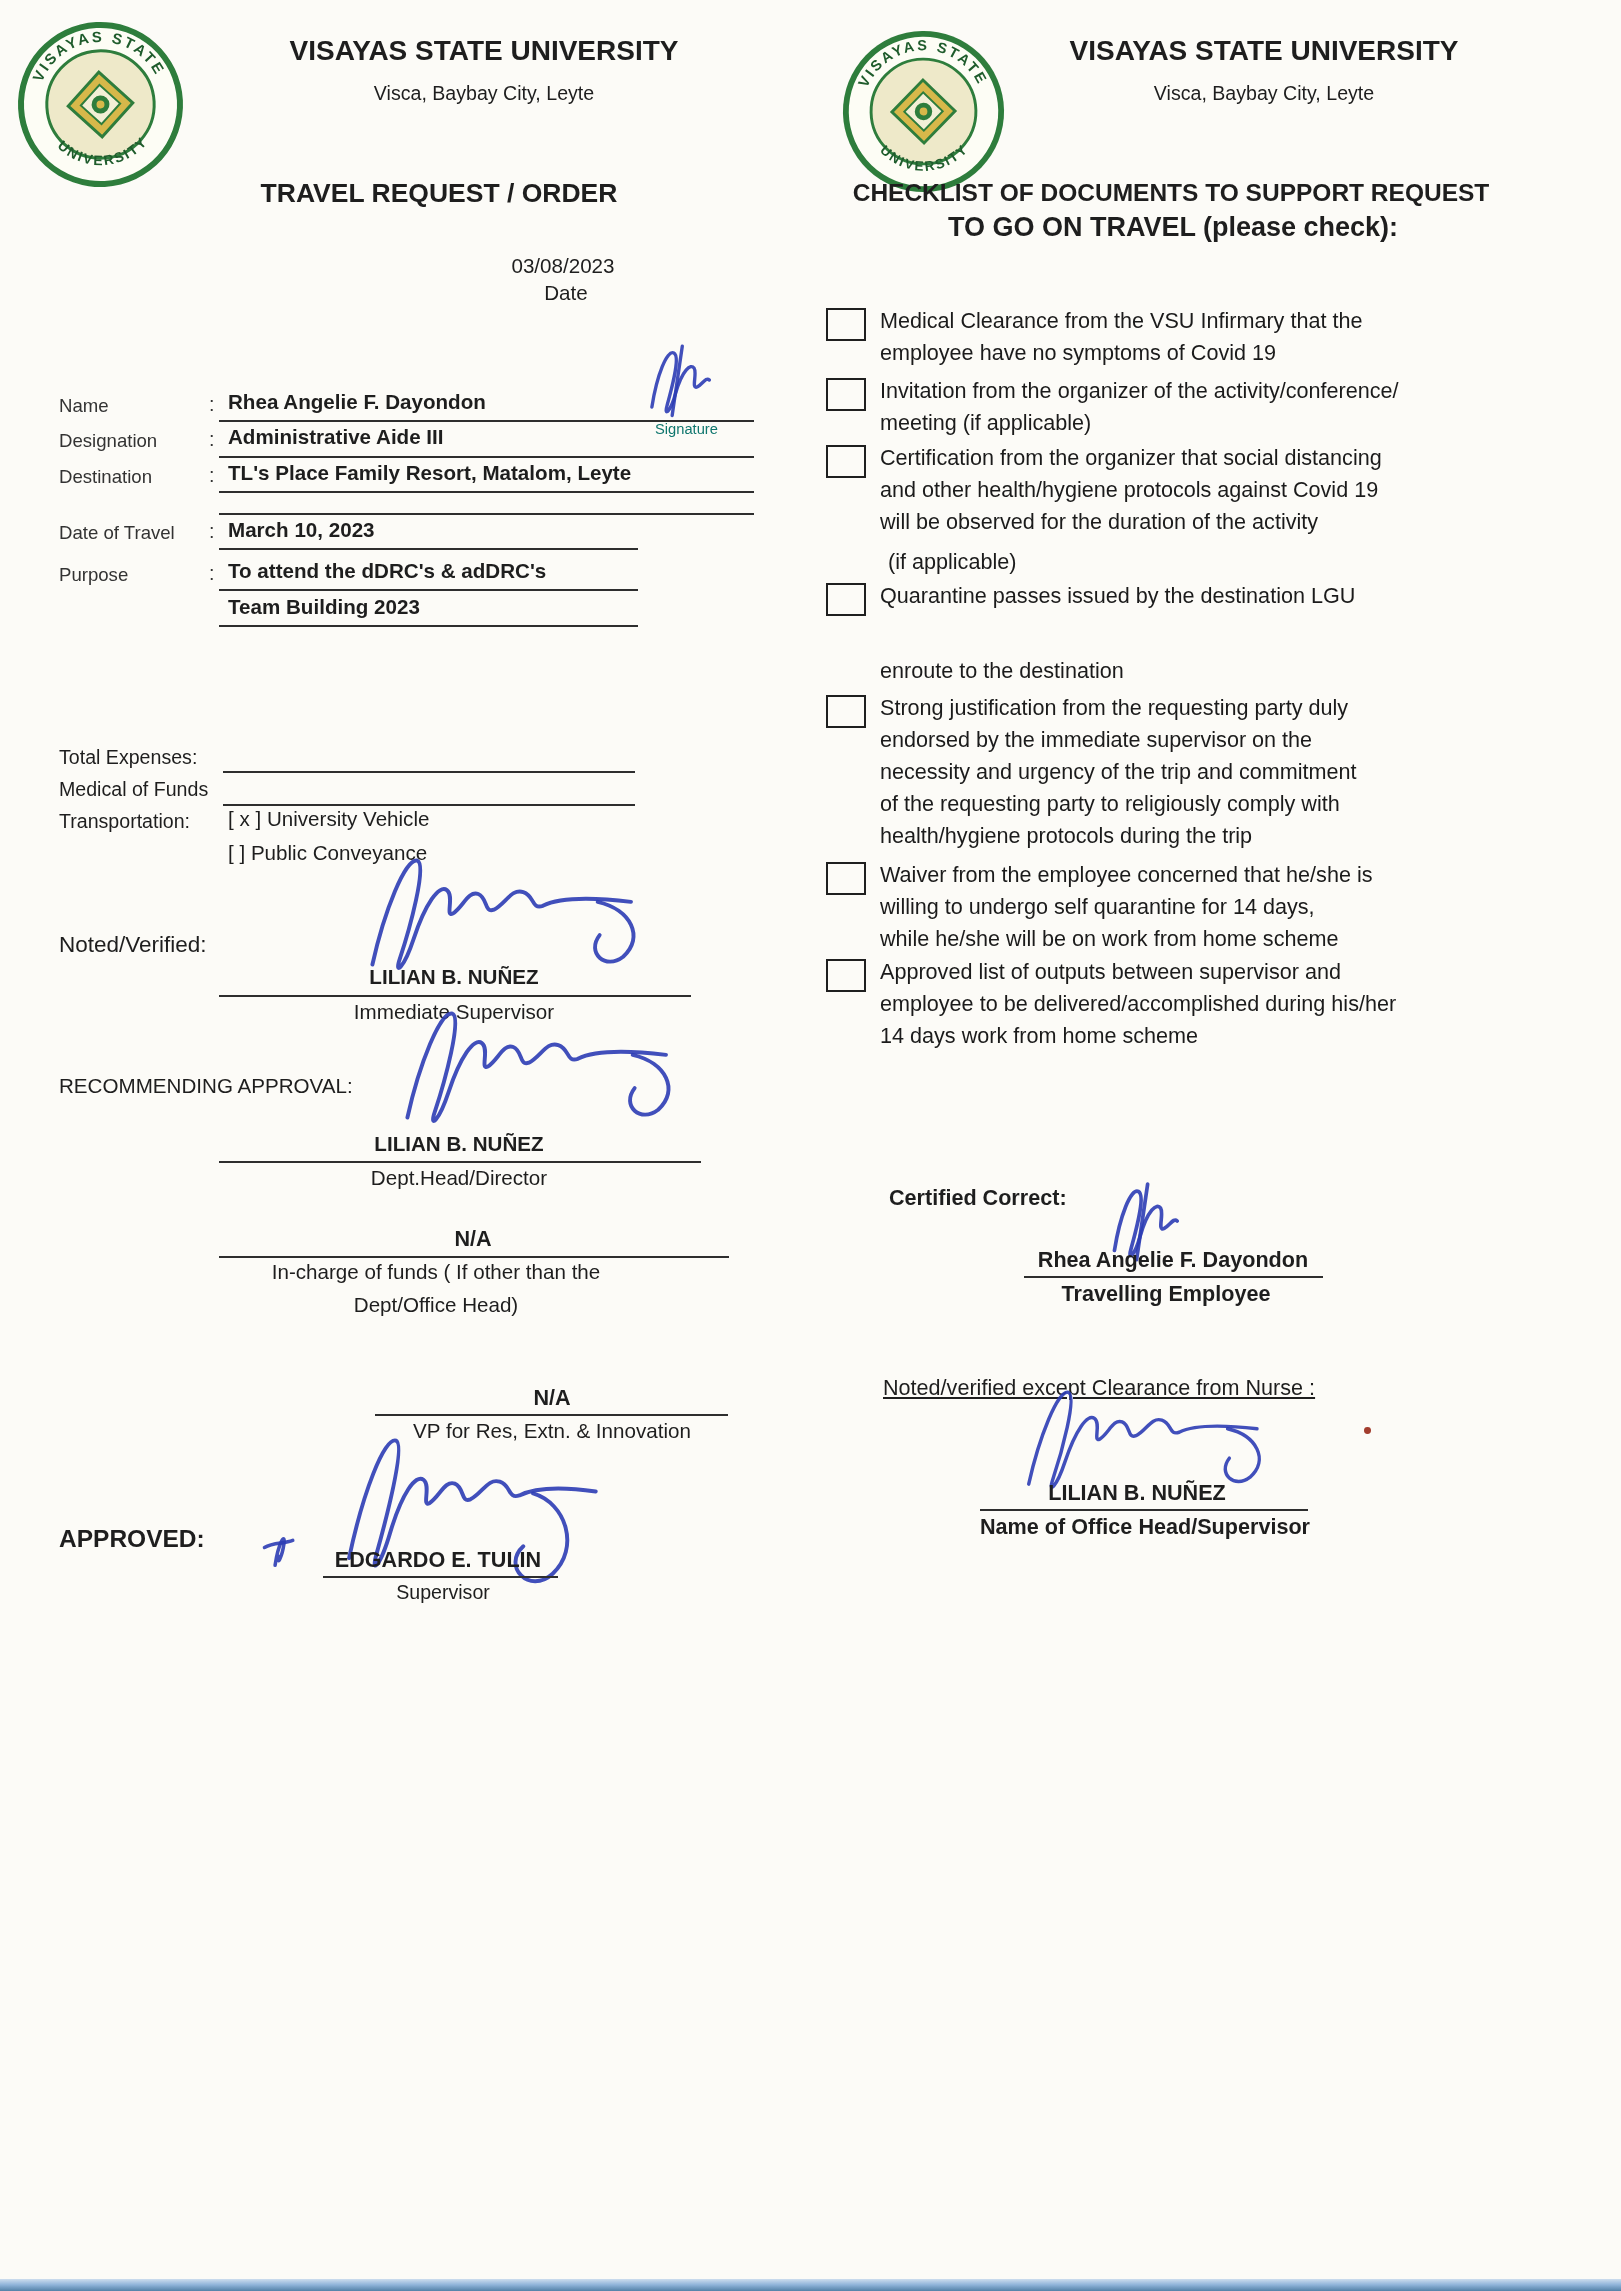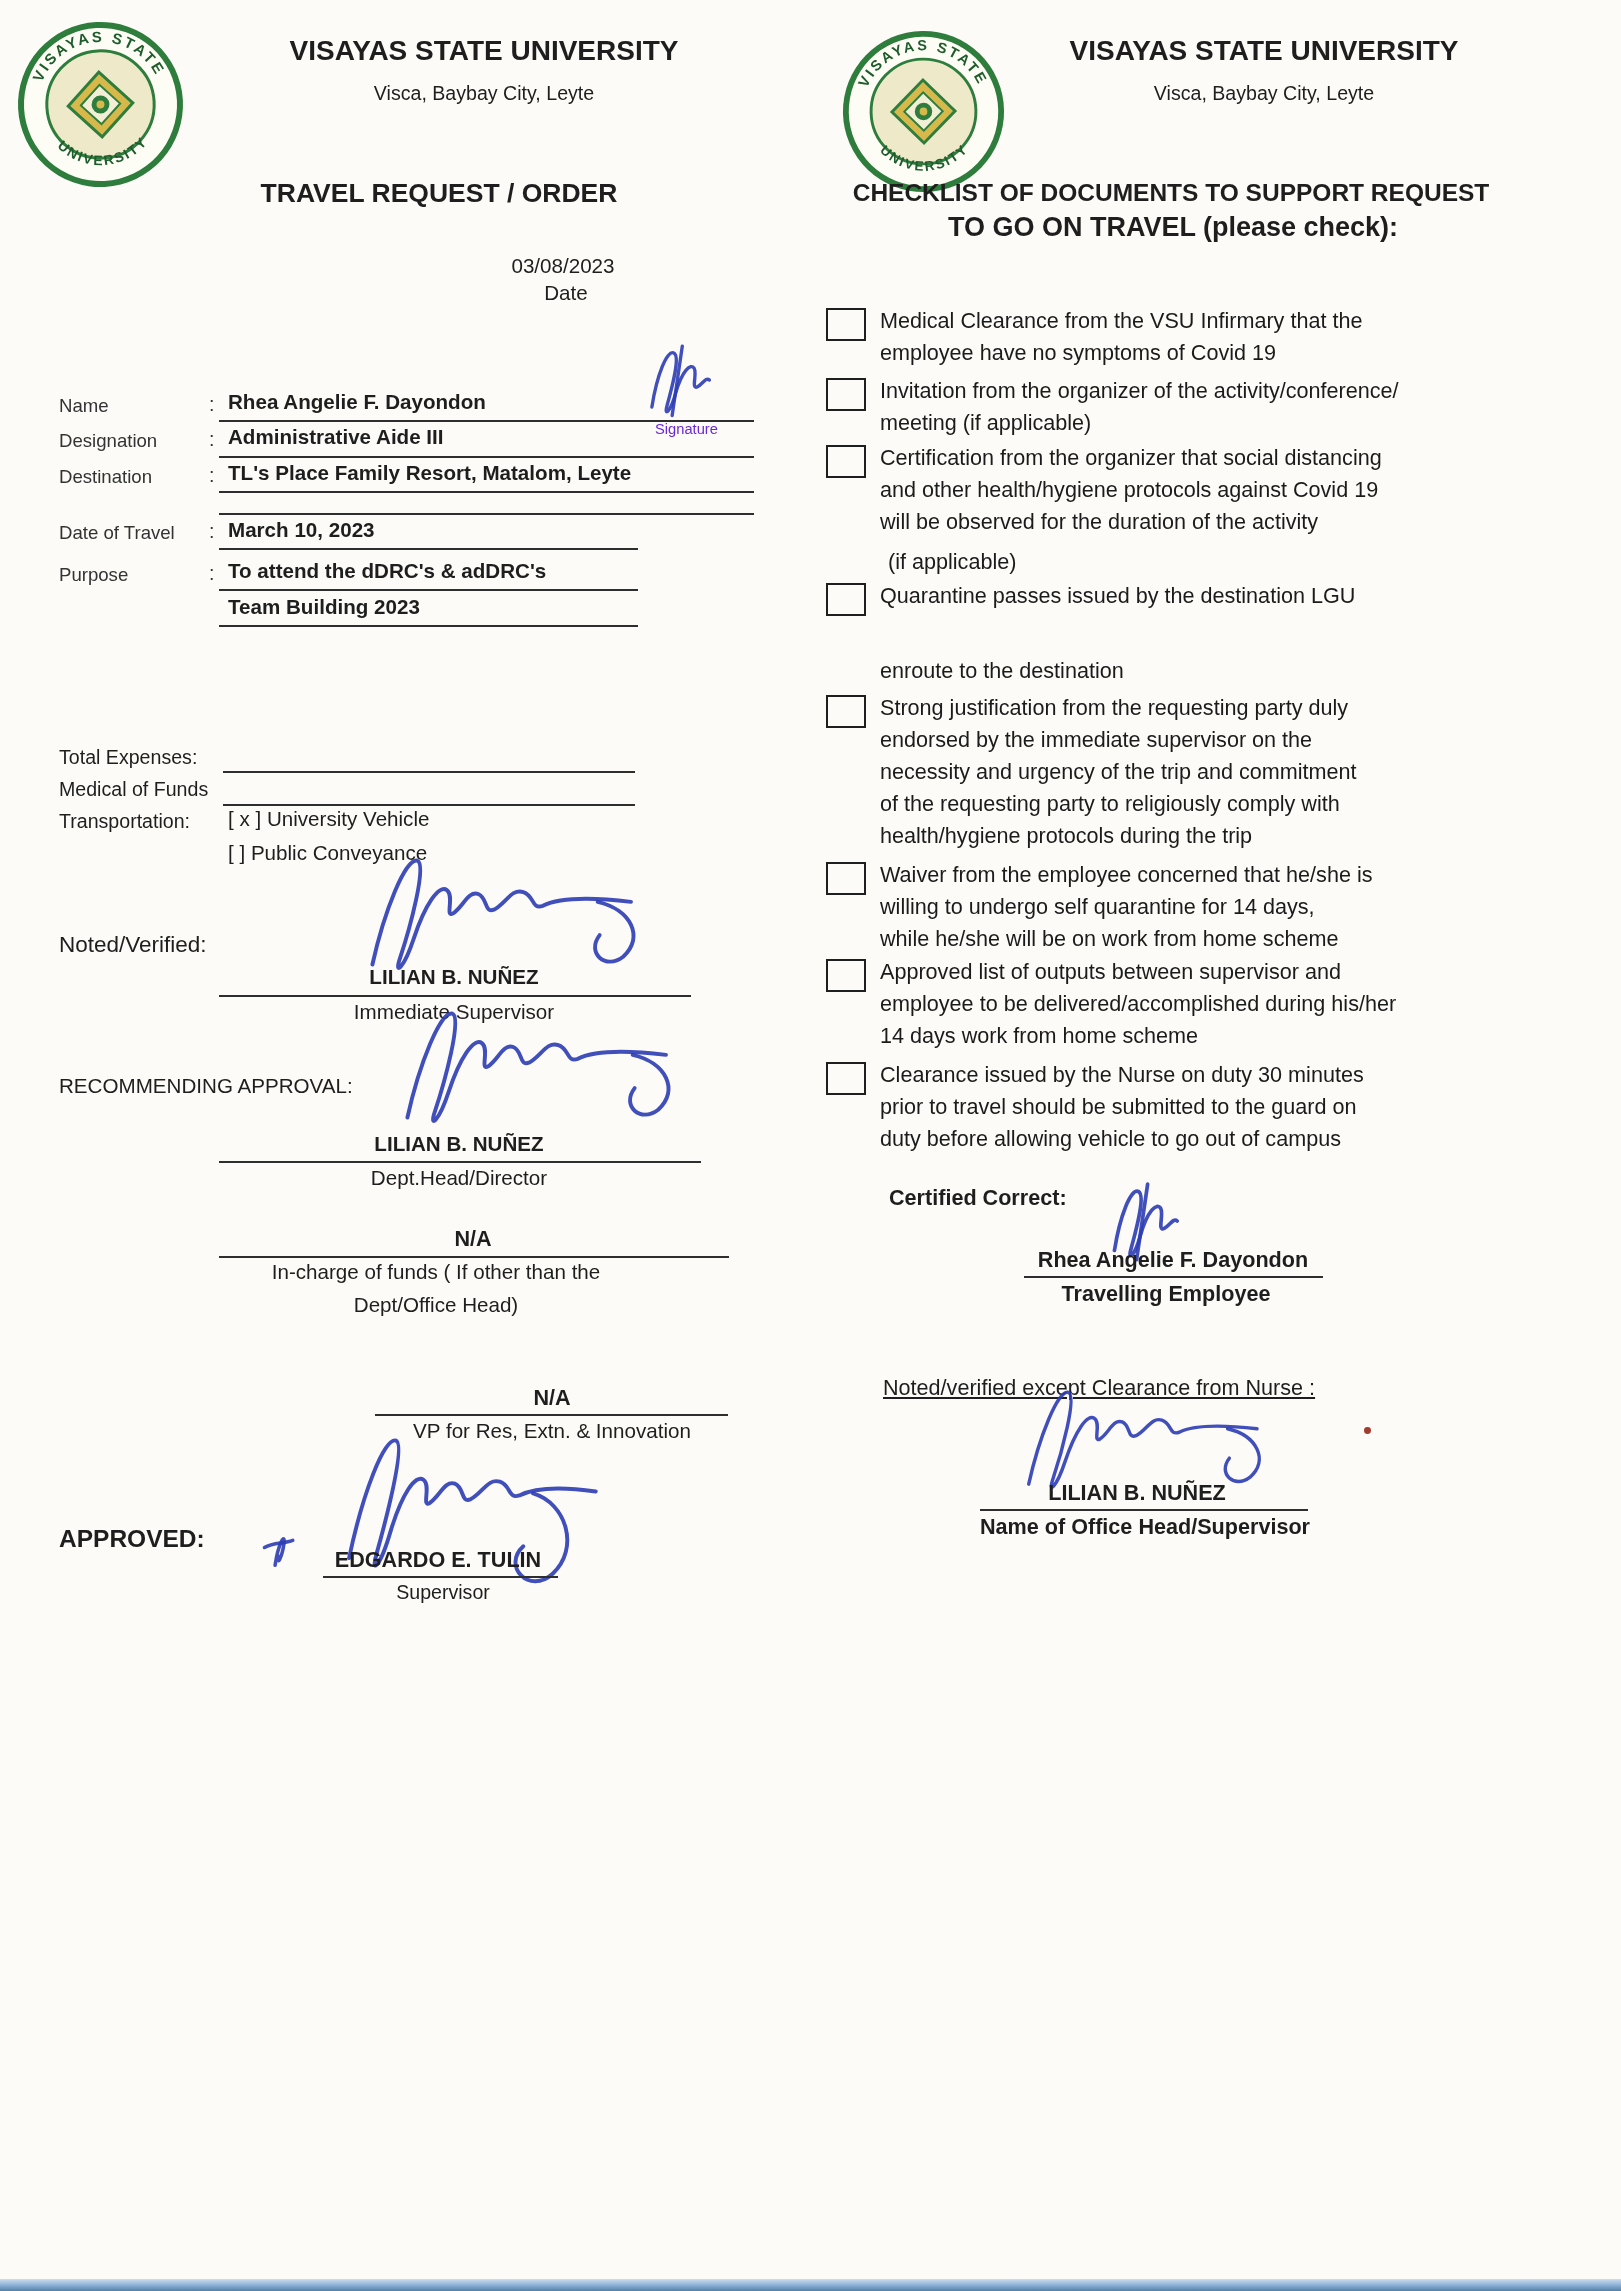--- a/index.html
+++ b/index.html
@@ -62,21 +62,21 @@
 
   <div class="fl" style="top:395px">Name</div>
   <div class="fc" style="top:393px">:</div>
   <div class="fv" style="top:390px">Rhea Angelie F. Dayondon</div>
   <div class="line" style="left:219px;top:420px;width:535px"></div>
 
   <svg class="sig" width="76" height="90" viewBox="0 0 90 100" style="left:635px;top:335px">
     <path d="M20,82 C26,44 38,14 46,18 C54,22 44,58 38,80 C34,94 42,88 48,66 C56,38 66,30 70,36 C74,42 66,62 74,58 C80,55 84,46 88,50"></path>
     <path d="M56,10 L44,92"></path>
   </svg>
-  <div class="t" style="left:655px;top:421px;font-size:14.7px;color:#6d28d9">Signature</div>
+  <div class="t" style="left:655px;top:421px;font-size:14.7px;color:#0f766e">Signature</div>
 
   <div class="fl" style="top:430px">Designation</div>
   <div class="fc" style="top:428px">:</div>
   <div class="fv" style="top:425px">Administrative Aide III</div>
   <div class="line" style="left:219px;top:456px;width:535px"></div>
 
   <div class="fl" style="top:466px">Destination</div>
   <div class="fc" style="top:464px">:</div>
   <div class="fv" style="top:461px">TL's Place Family Resort, Matalom, Leyte</div>
   <div class="line" style="left:219px;top:491px;width:535px"></div>
@@ -213,26 +213,20 @@
 while he/she will be on work from home scheme</div>
   </div>
 
   <div class="chk" style="top:956px">
     <span class="box"></span>
     <div class="chktxt">Approved list of outputs between supervisor and
 employee to be delivered/accomplished during his/her
 14 days work from home scheme</div>
   </div>
 
-  <div class="chk" style="top:1059px">
-    <span class="box"></span>
-    <div class="chktxt">Clearance issued by the Nurse on duty 30 minutes
-prior to travel should be submitted to the guard on
-duty before allowing vehicle to go out of campus</div>
-  </div>
 
   <div class="t b" style="left:889px;top:1185px;font-size:21.6px">Certified Correct:</div>
   <svg class="sig" width="83" height="94" viewBox="0 0 90 100" style="left:1096px;top:1174px">
     <path d="M20,82 C26,44 38,14 46,18 C54,22 44,58 38,80 C34,94 42,88 48,66 C56,38 66,30 70,36 C74,42 66,62 74,58 C80,55 84,46 88,50"></path>
     <path d="M56,10 L44,92"></path>
   </svg>
   <div class="t b c" style="left:1173px;top:1247px;font-size:21.6px">Rhea Angelie F. Dayondon</div>
   <div class="line" style="left:1024px;top:1276px;width:299px"></div>
   <div class="t b c" style="left:1166px;top:1281px;font-size:21.6px">Travelling Employee</div>
 

